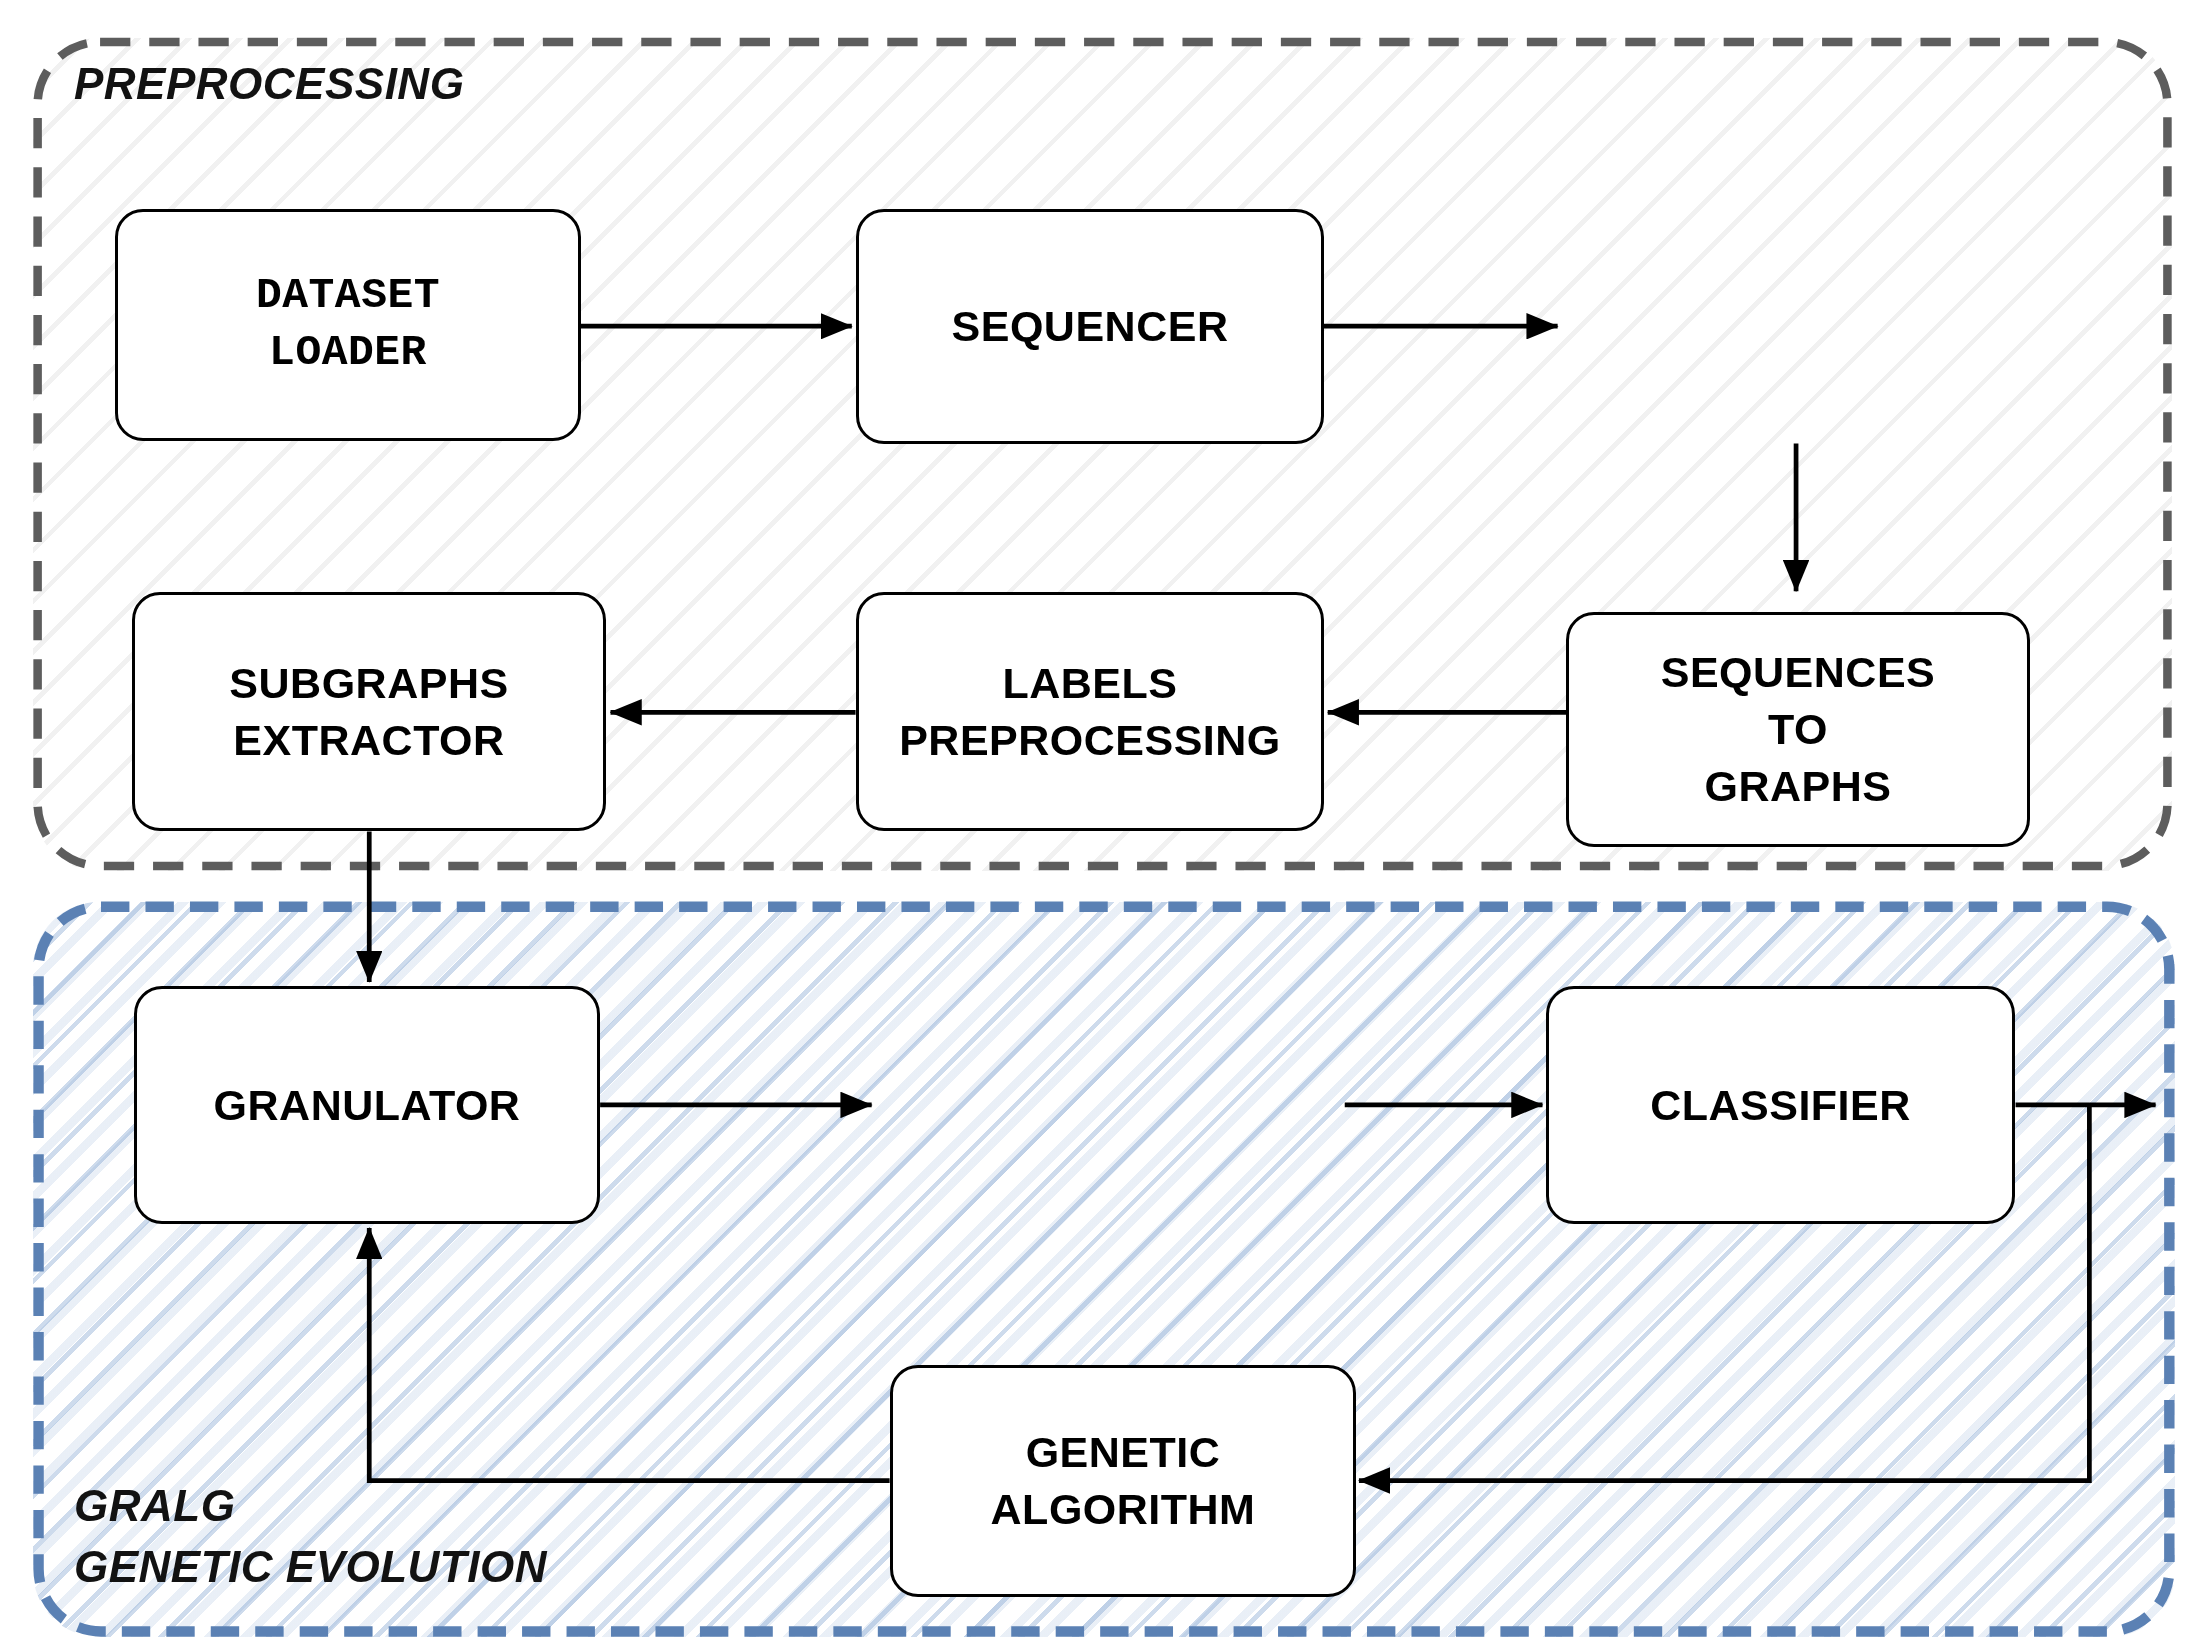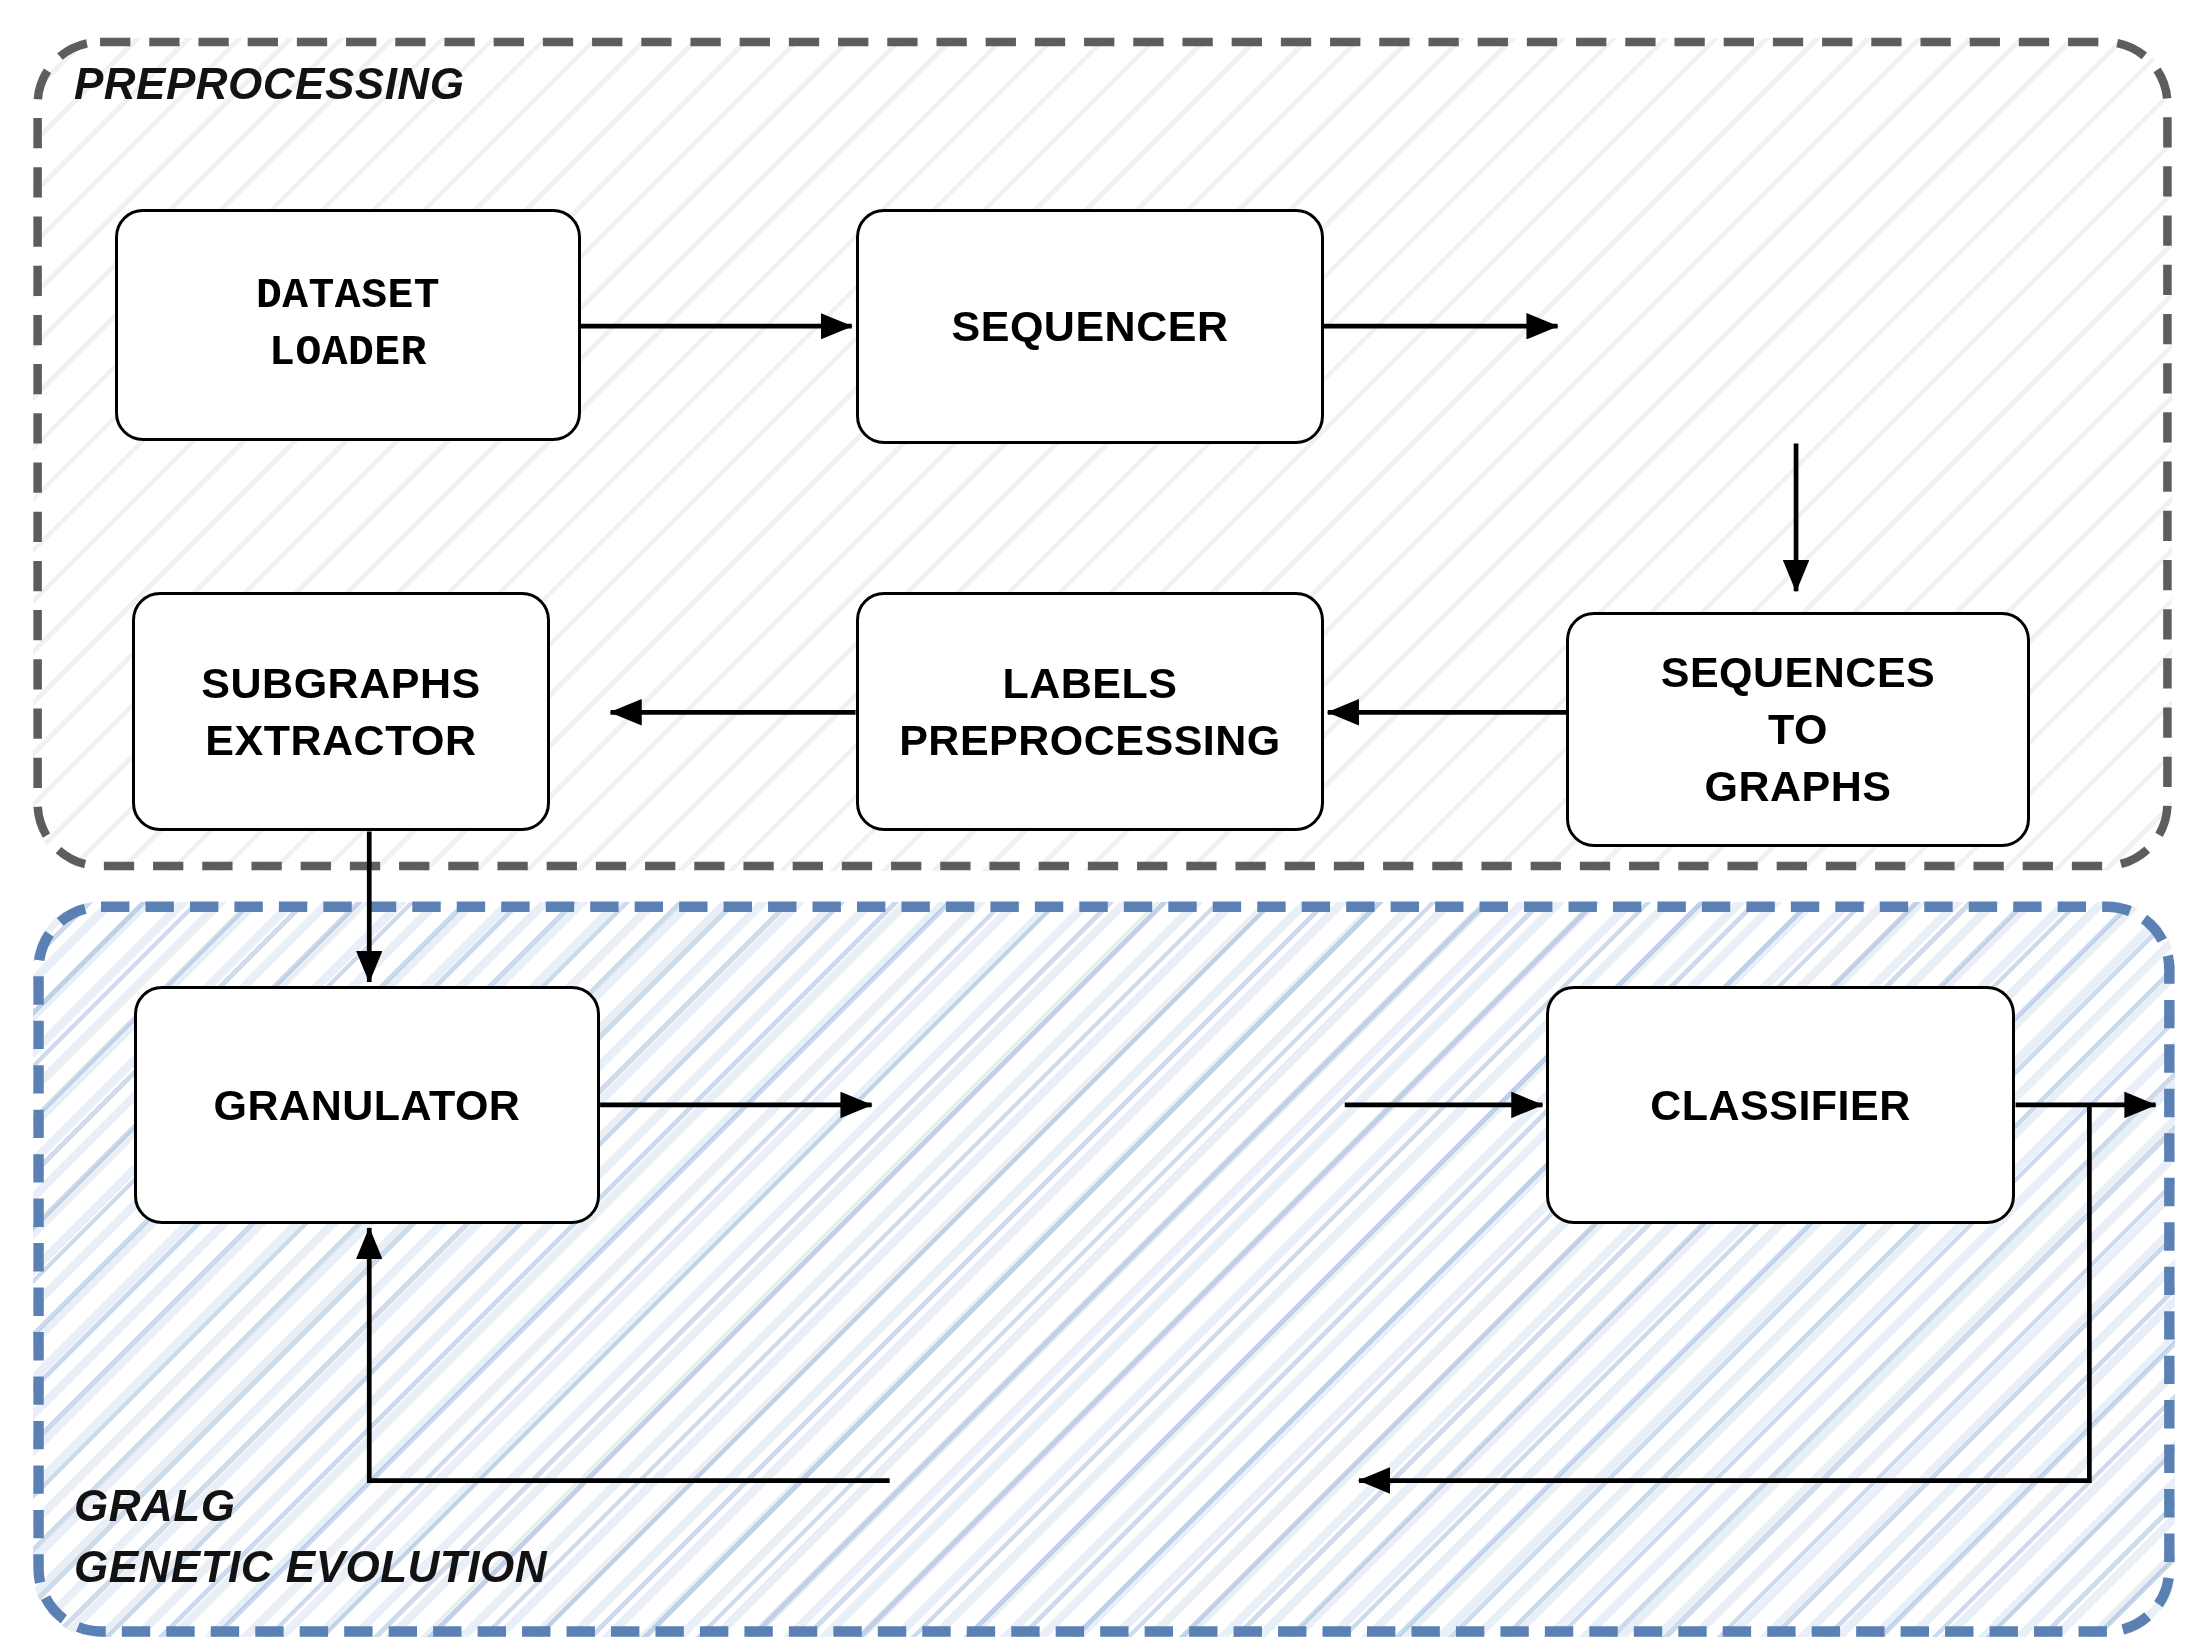--- a/index.html
+++ b/index.html
@@ -35,21 +35,21 @@
     display:flex;align-items:center;justify-content:center;text-align:center;
   }
   .nlabel{
     font-weight:bold;color:#000000;font-size:43px;line-height:1.32;
     white-space:pre-line;letter-spacing:0.5px;
   }
   
   .n-dataset-loader   {left:115px; top:195px; width:466px;height:232px;font-family:Liberation Mono, monospace;}
   .n-sequencer        {left:856px; top:195px; width:468px;height:235px;}
   .n-training-set     {left:1561px;top:195px; width:466px;height:235px;}
-  .n-subgraphs        {left:132px; top:578px; width:418px;height:239px;}
+  .n-subgraphs        {left:132px; top:578px; width:474px;height:239px;}
   .n-labels-pre       {left:856px; top:578px; width:468px;height:239px;}
   .n-seq-to-graphs    {left:1566px;top:598px; width:464px;height:235px;}
   .n-granulator       {left:134px; top:972px;width:466px;height:238px;}
   .n-embedder         {left:875px; top:972px;width:469px;height:238px;}
   .n-classifier       {left:1546px;top:972px;width:469px;height:238px;}
   .n-genetic          {left:890px; top:1351px;width:466px;height:232px;}
   
   svg.overlay{
     position:absolute;left:0;top:0;width:2206px;height:1652px;
     pointer-events:none;
@@ -89,20 +89,24 @@
     <span class="nlabel">SEQUENCES
 TO
 GRAPHS</span>
   </div>
   <div class="node n-granulator">
     <span class="nlabel">GRANULATOR</span>
   </div>
   <div class="node n-classifier">
     <span class="nlabel">CLASSIFIER</span>
   </div>
+  <div class="node n-genetic">
+    <span class="nlabel">GENETIC
+ALGORITHM</span>
+  </div>
 
   <svg class="overlay" viewBox="0 0 2331 1746" xmlns="http://www.w3.org/2000/svg">
     <defs>
       <marker id="ah" markerUnits="userSpaceOnUse" markerWidth="34" markerHeight="28" viewBox="0 0 34 28" refX="33" refY="14" orient="auto">
         <path d="M0,0 L34,14 L0,28 Z" fill="#000000"></path>
       </marker>
     </defs>
 
     <rect class="pre-border" x="39.5" y="29.5" width="2251" height="871" rx="66"></rect>
     <rect class="gralg-border" x="40.5" y="943.5" width="2252" height="766" rx="66"></rect>

